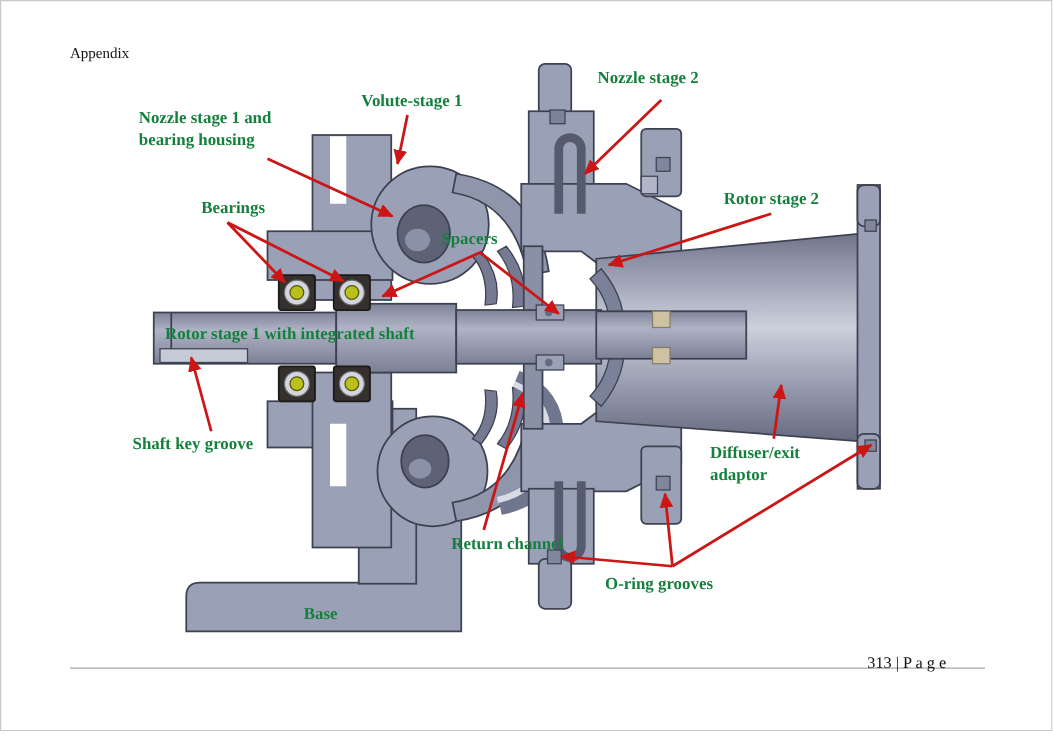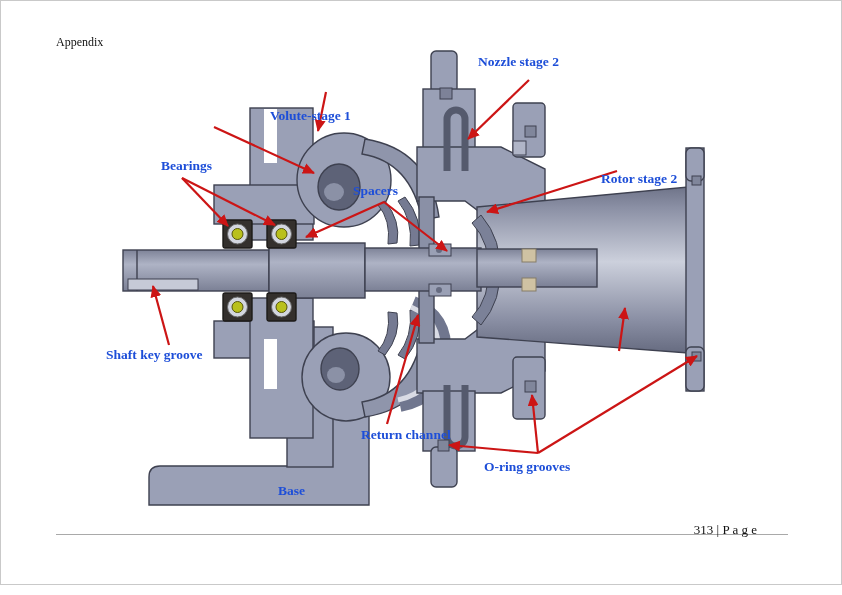--- a/index.html
+++ b/index.html
@@ -6,21 +6,21 @@
   .page{
     position:relative; width:842px; height:585px; background:#ffffff;
     border:1px solid #c9c9c9; box-sizing:border-box; overflow:hidden;
     font-family:"Liberation Serif", serif; color:#111;
   }
   .appendix{position:absolute; left:55px; top:34px; font-size:12px;}
   .figure-area{position:absolute; left:0; top:0; width:842px; height:595px;}
   .figure-area svg{position:absolute; left:0; top:0;}
   .lbl{
     position:absolute; font-weight:bold; font-size:13.5px; line-height:1.35;
-    color:#1d4ed8; white-space:normal;
+    color:#15803d; white-space:normal;
   }
   .nowrap{white-space:nowrap;}
   .caption{position:absolute; left:40px; top:514px; width:732px; text-align:center; font-size:11.5px;}
   .footer-rule{position:absolute; left:55px; top:533px; width:732px; height:1px; background:#a9a9a9;}
   .page-number{position:absolute; right:84px; top:521px; font-size:13px;}
 </style>
 </head>
 <body>
 
 <div class="page">
@@ -152,26 +152,29 @@
         <line x1="616" y1="170" x2="486" y2="211" marker-end="url(#ah)"></line>
         <line x1="168" y1="344" x2="152" y2="285" marker-end="url(#ah)"></line>
         <line x1="618" y1="350" x2="624" y2="307" marker-end="url(#ah)"></line>
         <line x1="386" y1="423" x2="417" y2="314" marker-end="url(#ah)"></line>
         <line x1="537" y1="452" x2="448" y2="444" marker-end="url(#ah)"></line>
         <line x1="537" y1="452" x2="531" y2="394" marker-end="url(#ah)"></line>
         <line x1="537" y1="452" x2="696" y2="355" marker-end="url(#ah)"></line>
       </g>
     </svg>
 
-    <div class="lbl nowrap" style="left:269px; top:71px;margin-top:35px;">Volute-stage 1</div>
+    <div class="lbl" style="left:110px; top:84px; width:132px;">Nozzle stage 1 and bearing housing</div>
+    <div class="lbl nowrap" style="left:288px; top:71px;">Volute-stage 1</div>
     <div class="lbl nowrap" style="left:477px; top:52px;">Nozzle stage 2</div>
     <div class="lbl nowrap" style="left:144px; top:156px;margin-left:16px;">Bearings</div>
     <div class="lbl nowrap" style="left:352px; top:181px;">Spacers</div>
-    <div class="lbl nowrap" style="left:600px; top:149px;margin-top:20px;">Rotor stage 2</div>
+    <div class="lbl nowrap" style="left:578px; top:149px;">Rotor stage 2</div>
+    <div class="lbl nowrap" style="left:131px; top:257px;">Rotor stage 1 with integrated shaft</div>
     <div class="lbl nowrap" style="left:105px; top:345px;">Shaft key groove</div>
+    <div class="lbl" style="left:567px; top:352px; width:98px;">Diffuser/exit adaptor</div>
     <div class="lbl nowrap" style="left:328px; top:425px;margin-left:32px;">Return channel</div>
     <div class="lbl nowrap" style="left:483px; top:457px;">O-ring grooves</div>
-    <div class="lbl nowrap" style="left:242px; top:481px;margin-left:35px;">Base</div>
+    <div class="lbl nowrap" style="left:242px; top:481px;">Base</div>
   </div>
 
   <div class="footer-rule"></div>
   <div class="page-number">313 | P a g e</div>
 </div>
 
 </body></html>

